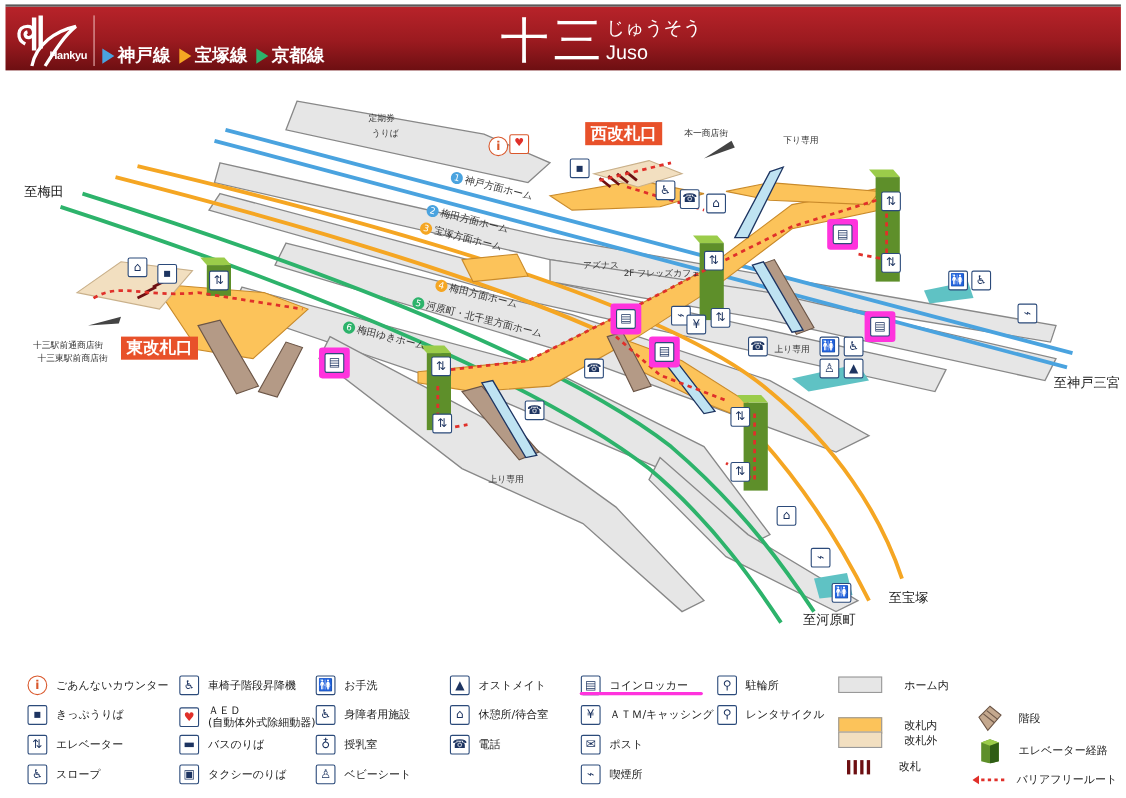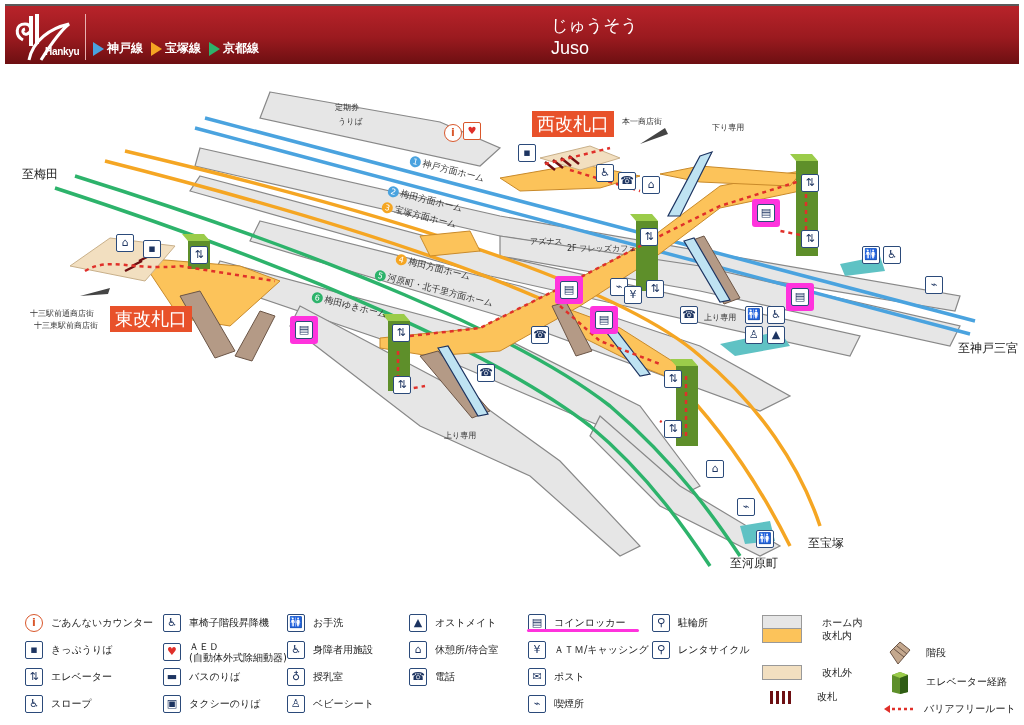--- a/index.html
+++ b/index.html
@@ -6,33 +6,33 @@
   html, body { width: 1024px; height: 725px; background: #ffffff; overflow: hidden; font-family: "DejaVu Sans", "Liberation Sans", sans-serif; }
   #root { position: relative; width: 1024px; height: 725px; background: #fff; }
 
   
   .header { position: absolute; left: 5px; top: 4px; width: 1014px; height: 60px;
     background: linear-gradient(#b8232a 0%, #9a1a1f 55%, #6d0f12 100%); border-top: 2px solid #5a5a5a; }
   .logo { position: absolute; left: 6px; top: 4px; width: 64px; height: 54px; }
   .logo-text { position: absolute; left: 40px; top: 40px; color: #fff; font-size: 10px; font-weight: bold; font-family: "Liberation Sans", sans-serif; letter-spacing: -0.3px; }
   .logo-divider { position: absolute; left: 80px; top: 8px; width: 1px; height: 46px; background: #e8b0b0; }
   .lines { position: absolute; left: 88px; top: 34px; display: flex; gap: 8px; align-items: center; }
-  .line-item { display: flex; align-items: center; gap: 3px; color: #fff; font-size: 12px; font-weight: bold; }
+  .line-item { display: flex; align-items: center; gap: 3px; color: #fff; font-size: 16px; font-weight: bold; }
   .tri { width: 0; height: 0; border-top: 7px solid transparent; border-bottom: 7px solid transparent; border-left: 11px solid #4aa3df; }
   .station-kanji { position: absolute; left: 450px; top: 6px; color: #fff; font-size: 44px; line-height: 52px; font-weight: normal; letter-spacing: 4px; }
   .station-kana { position: absolute; left: 546px; top: 8px; color: #fff; font-size: 17px; }
   .station-roman { position: absolute; left: 546px; top: 32px; color: #fff; font-size: 18px; font-family: "Liberation Sans", sans-serif; }
 
   
   .map { position: absolute; left: 0; top: 66px; width: 1024px; height: 520px; }
   .map svg { position: absolute; left: 0; top: 0; }
   .lbl { position: absolute; font-size: 10px; color: #333; white-space: nowrap; }
   .lbl-sm { font-size: 8px; }
   .dir-lbl { position: absolute; font-size: 12px; color: #222; white-space: nowrap; }
-  .gate-lbl { position: absolute; background: #e8512a; color: #fff; font-size: 18px; padding: 1px 5px; font-weight: normal; white-space: nowrap; }
+  .gate-lbl { position: absolute; background: #e8512a; color: #fff; font-size: 15px; padding: 1px 5px; font-weight: bold; white-space: nowrap; }
   .plat-lbl { position: absolute; font-size: 9px; color: #333; white-space: nowrap; transform: rotate(14deg); transform-origin: left center; display: flex; align-items: center; gap: 2px; }
   .plat-num { display: inline-block; width: 11px; height: 11px; border-radius: 50%; color: #fff; font-size: 8px; text-align: center; line-height: 11px; }
   .ic { position: absolute; width: 18px; height: 18px; background: #fff; border: 1.5px solid #2b4a7a; border-radius: 2px; font-size: 11px; line-height: 15px; text-align: center; color: #1d3461; }
   .locker-hl { position: absolute; width: 28px; height: 28px; background: #ff33dd; border-radius: 3px; }
   .locker-hl .ic { left: 5px; top: 5px; }
 
   
   .legend-bar { position: absolute; left: 0; top: 589px; width: 1024px; height: 17px;
     background: linear-gradient(#b8232a, #6d0f12); }
   .legend-title { position: absolute; left: 8px; top: 1px; color: #fff; font-size: 12px; font-weight: bold; letter-spacing: 8px; }
@@ -66,20 +66,21 @@
       <div class="line-item">
         <span class="tri" style="border-left-color:#f5a623"></span>
         <span>宝塚線</span>
       </div>
       <div class="line-item">
         <span class="tri" style="border-left-color:#2db36b"></span>
         <span>京都線</span>
       </div>
     </div>
 
+    <div class="station-kanji">十三</div>
     <div class="station-kana">じゅうそう</div>
     <div class="station-roman">Juso</div>
   </div>
 
   <div class="map">
     <svg width="1024" height="520" viewBox="0 0 1024 520">
 
       <g fill="#e6e6e6" stroke="#888" stroke-width="1.2">
         <polygon points="270,26 440,56 500,82 480,100 260,52"></polygon>
         <polygon points="200,82 500,150 960,230 955,245 500,170 195,100"></polygon>
@@ -360,21 +361,21 @@
       </div>
     <div class="leg-item" style="left:652px;top:33px">
         <span class="leg-ic">⚲</span>
         <span>レンタサイクル</span>
       </div>
 
     <div class="leg-item" style="left:762px;top:7px;gap:20px">
         <span class="leg-swatch" style="background:#e6e6e6"></span>
         <span>ホーム内</span>
       </div>
-    <div class="leg-item" style="left:762px;top:20px;gap:20px">
+    <div class="leg-item" style="left:762px;top:44px;gap:20px">
         <span class="leg-swatch" style="background:#fcc35a"></span>
         <span>改札内</span>
       </div>
     <div class="leg-item" style="left:762px;top:57px;gap:20px">
         <span class="leg-swatch" style="background:#f2dfc0"></span>
         <span>改札外</span>
       </div>
     <div class="leg-item" style="left:770px;top:82px;gap:26px">
       <span style="display:flex;gap:3px">
           <i style="display:block;width:3px;height:13px;background:#6d0f12"></i>

